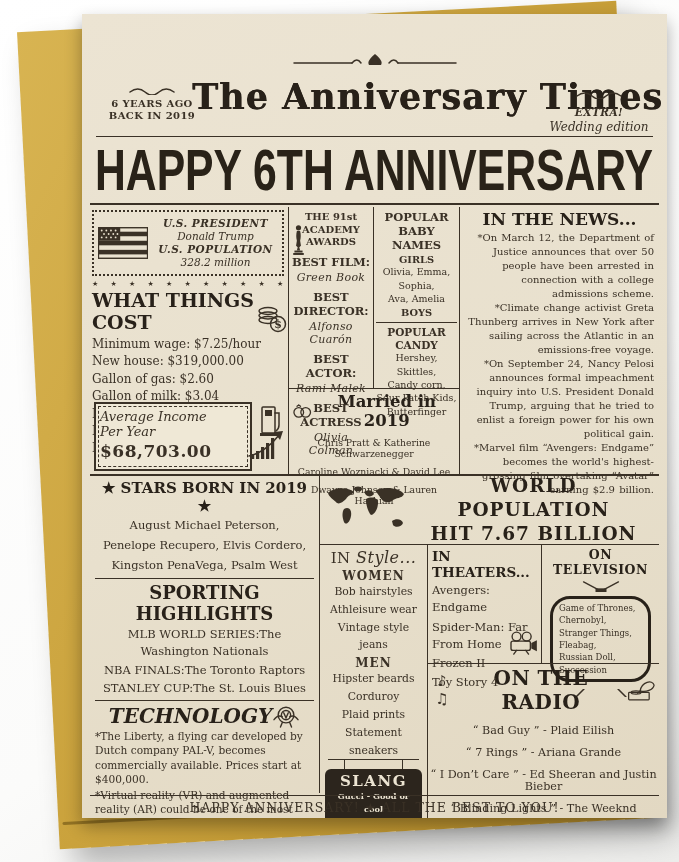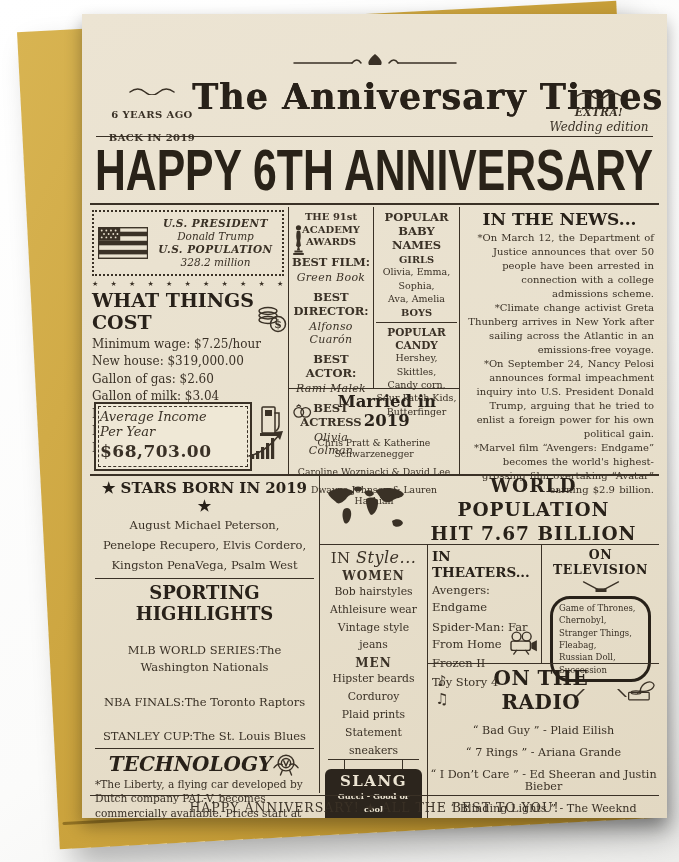--- a/index.html
+++ b/index.html
@@ -20,21 +20,21 @@
   .card{position:absolute;left:82px;top:14px;width:585px;height:804px;overflow:hidden;
     background:linear-gradient(160deg,#ece4d3 0%,#e8e0cd 55%,#e2d8c2 100%);
     box-shadow:0 8px 16px rgba(0,0,0,.33);color:var(--ink);}
   .rule{position:absolute;border-top:1px solid var(--ink);}
   svg .st{stroke:var(--ink);fill:none;stroke-width:1.5;stroke-linecap:round;}
   svg .fl{fill:var(--ink);}
   
   .orn-top{position:absolute;top:38px;left:50%;transform:translateX(-50%);}
   .tagline{position:absolute;left:20px;top:72px;width:100px;text-align:center;
     font-weight:bold;font-size:10px;letter-spacing:.4px;}
-  .tagline div{margin-top:12px;}
+  .tagline div{margin-top:1px;}
   .extra{position:absolute;right:16px;top:70px;width:104px;text-align:center;font-style:italic;}
   .extra .l1{font-weight:bold;font-size:10.5px;letter-spacing:.5px;margin-top:3px;}
   .extra .l2{font-size:12px;margin-top:2px;}
   .paper-title{position:absolute;top:62px;left:110px;right:110px;text-align:center;
     font-size:35px;font-weight:bold;color:var(--ink-dark);letter-spacing:1px;
     text-shadow:.4px 0 0 var(--ink-dark);white-space:nowrap;}
   .rule-m{top:122px;left:14px;right:14px;}
   .headline{position:absolute;top:127px;left:5px;width:575px;height:58px;}
   .rule-h{top:189px;left:8px;right:8px;border-top:2px solid var(--ink);}
   
@@ -80,21 +80,21 @@
   .news-p{font-size:10px;line-height:1.4;word-spacing:1px;text-align:right;}
   
   .row2{position:absolute;top:460px;left:8px;width:569px;height:319px;
     border-top:2px solid var(--ink);display:flex;box-sizing:border-box;}
   .left2{width:230px;border-right:1px solid var(--ink);padding:3px 5px;
     box-sizing:border-box;text-align:center;}
   .stars-title{font-weight:bold;font-size:15px;color:var(--ink-dark);}
   .stars-line{font-size:11.5px;line-height:1.75;}
   .hr2{border-top:1px solid var(--ink);margin:3px 0;}
   .sport-title{font-weight:bold;font-size:18px;color:var(--ink-dark);}
-  .sport-item{font-size:11.5px;line-height:1.45;margin-top:18px;}
+  .sport-item{font-size:11.5px;line-height:1.45;margin-top:2px;}
   .tech-title{font-weight:bold;font-size:20px;color:var(--ink-dark);
     display:inline-flex;align-items:flex-end;font-style:italic;}
   .tech-p{text-align:left;font-size:10.6px;line-height:1.36;margin-top:1px;}
   .right2{flex:1;display:flex;flex-direction:column;}
   .banner{height:64px;display:flex;align-items:center;padding:2px 4px;}
   .banner-text{flex:1;text-align:center;font-weight:bold;font-size:18.5px;
     letter-spacing:1px;color:var(--ink-dark);line-height:1.3;}
   .mid{border-top:1px solid var(--ink);flex:1;display:flex;}
   .stylecol{width:108px;border-right:1px solid var(--ink);display:flex;
     flex-direction:column;padding:3px 2px;box-sizing:border-box;text-align:center;}

